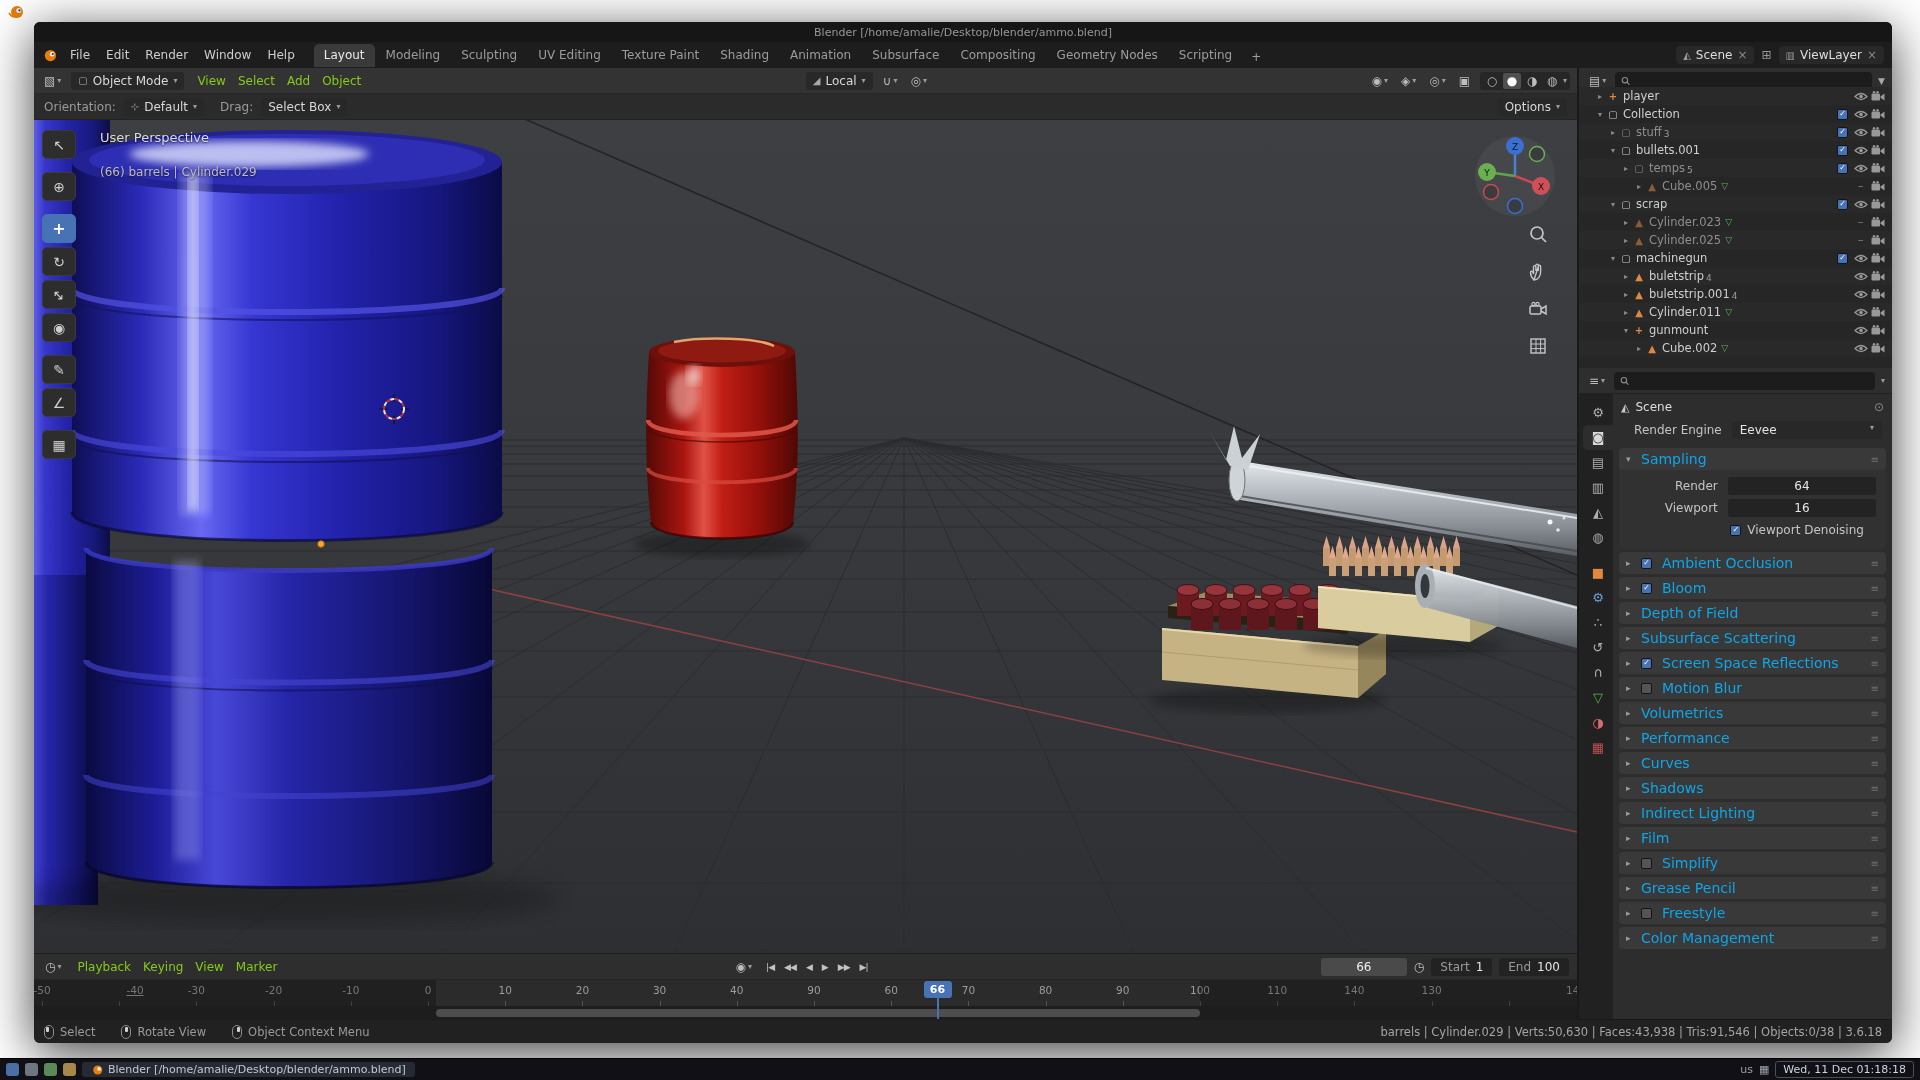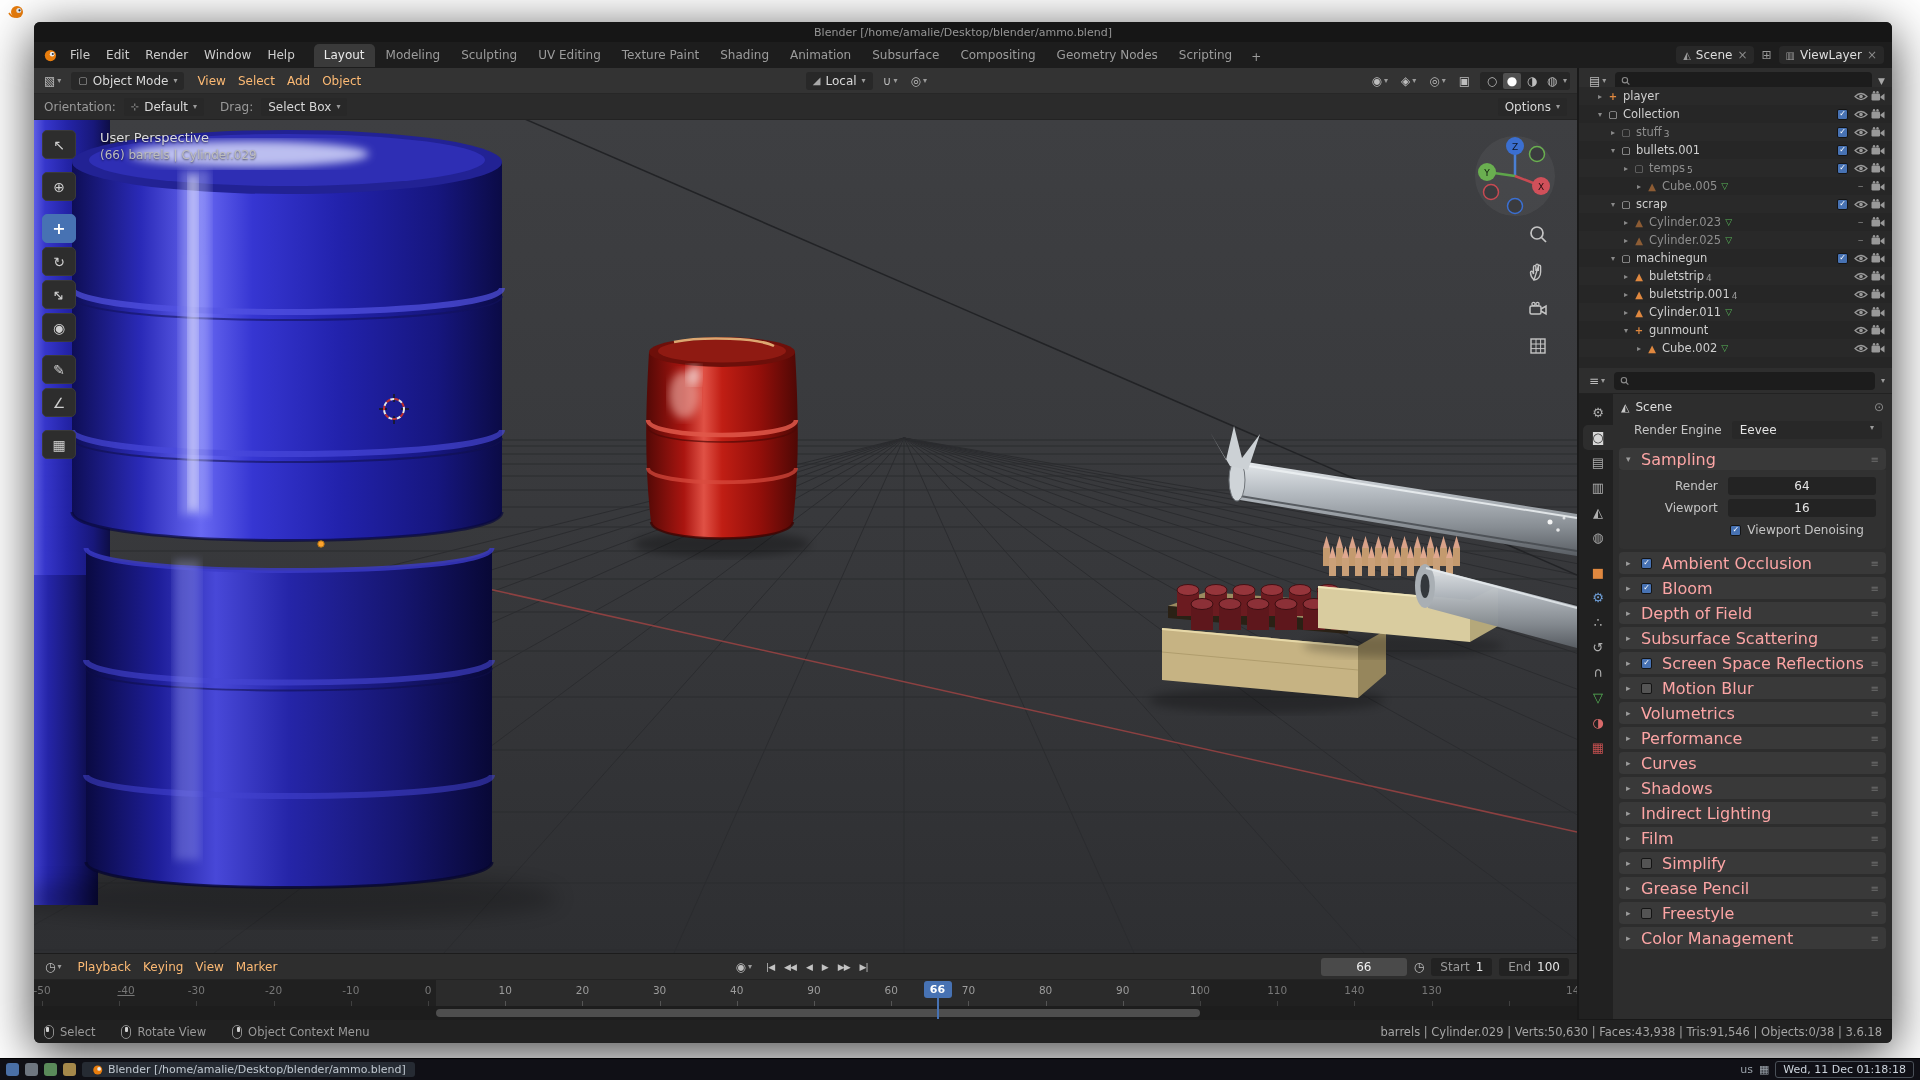--- a/index.html
+++ b/index.html
@@ -35,36 +35,36 @@
   .tb-mini{color:#9a9a9a;margin-left:6px}
   
   .main{flex:1;display:flex;min-height:0}
   .left-col{flex:1;display:flex;flex-direction:column;min-width:0}
   
   .vp-header{height:26px;background:#333333;border-bottom:1px solid #272727;display:flex;align-items:center;gap:7px;padding:0 7px;flex:0 0 auto}
   .vp-tools{height:26px;background:#2b2b2b;border-bottom:1px solid #232323;display:flex;align-items:center;gap:8px;padding:0 10px;flex:0 0 auto}
   .dd{background:#282828;border-radius:3px;padding:2px 7px;display:flex;align-items:center;gap:5px;color:#d8d8d8;white-space:nowrap}
   .dd .ic{color:#a8a8a8;font-size:10px}
   .caret{font-size:8px;color:#9a9a9a}
-  .hmenu{color:#fdba74;padding:2px 6px}
+  .hmenu{color:#84cc16;padding:2px 6px}
   .hicon{color:#bdbdbd;display:flex;align-items:center;gap:2px;padding:1px 3px}
   .shade-group{background:#262626;border-radius:3px;display:flex;align-items:center;gap:2px;padding:1px 3px}
   .shade-btn{width:18px;height:16px;display:flex;align-items:center;justify-content:center;color:#bdbdbd;border-radius:2px}
   .shade-btn.active{background:#505050;color:#fff}
   .lbl-dim{color:#9a9a9a}
   
   .viewport{flex:1;position:relative;overflow:hidden;background:#37383b;min-height:0}
   .scene-svg{position:absolute;inset:0;width:100%;height:100%}
   .toolbar{position:absolute;left:8px;top:10px;display:flex;flex-direction:column;gap:4px;z-index:5}
   .tool{width:34px;height:29px;background:#2d2d2d;border:1px solid #3a3a3a;border-radius:5px;display:flex;align-items:center;justify-content:center;color:#cfcfcf;font-size:14px}
   .tool.active{background:#4772b3;border-color:#4772b3;color:#fff}
   .tool.gap{margin-top:9px}
   .vp-text{position:absolute;left:66px;top:10px;z-index:4;text-shadow:0 1px 2px rgba(0,0,0,.6)}
   .vp-text .l1{font-size:13px;color:#dcdcdc}
-  .vp-text .l2{font-size:12px;color:#bdbdbd;margin-top:3px}
+  .vp-text .l2{font-size:12px;color:#bdbdbd;margin-top:20px}
   .gizmo{position:absolute;right:20px;top:12px;z-index:4}
   .side-icons{position:absolute;right:28px;top:104px;display:flex;flex-direction:column;gap:12px;z-index:4}
   
   .timeline{height:66px;flex:0 0 auto;background:#262626;border-top:1px solid #1c1c1c;position:relative}
   .tl-header{height:26px;background:#2e2e2e;border-bottom:1px solid #232323;display:flex;align-items:center;gap:7px;padding:0 8px}
   .tl-ruler{height:26px;background:#2b2b2b;position:relative;overflow:hidden}
   .tick{position:absolute;top:4px;width:40px;margin-left:-20px;text-align:center;font-size:10.5px;color:#9c9c9c}
   .tickline{position:absolute;bottom:0;width:1px;height:5px;background:#555}
   .range-shade{position:absolute;top:0;bottom:0;background:rgba(0,0,0,.24)}
   .tl-scroll{height:14px;background:#1d1d1d;position:relative}
@@ -110,21 +110,21 @@
   .crumb{display:flex;align-items:center;gap:6px;padding:6px 8px 4px}
   .crumb .ic{color:#c8c8c8;font-size:11px}
   .crumb .tx{color:#dedede}
   .crumb .pin{margin-left:auto;color:#8a8a8a}
   .engine-row{display:flex;align-items:center;padding:3px 10px 6px}
   .engine-row .lab{flex:0 0 42%;text-align:right;padding-right:10px;color:#c4c4c4}
   .engine-dd{flex:1;background:#282828;border-radius:3px;padding:2px 8px;display:flex;align-items:flex-start;color:#e3e3e3}
   .engine-dd .caret{margin-left:auto}
   .sec-header{height:22px;background:#393939;border-radius:4px;margin:3px 6px 0;display:flex;align-items:center;gap:6px;padding:0 7px}
   .sec-arrow{color:#9c9c9c;font-size:9px;width:9px}
-  .sec-label{color:#fca5a5;font-size:16px;white-space:nowrap}
+  .sec-label{color:#0ea5e9;font-size:14px;white-space:nowrap}
   .sec-grip{margin-left:auto;color:#6e6e6e;font-size:10px}
   .sec-body{padding:5px 10px 8px;background:#313131;margin:0 6px;border-radius:0 0 4px 4px}
   .f-row{display:flex;align-items:center;height:22px}
   .f-row .lab{flex:0 0 40%;text-align:right;padding-right:10px;color:#c4c4c4}
   .f-val{flex:1;background:#232323;border-radius:3px;text-align:center;color:#e6e6e6;padding:2px 0}
   .f-check{display:flex;align-items:center;height:22px;padding-left:41%}
   .f-check .lab2{color:#c4c4c4;margin-left:2px}
   
   .statusbar{height:24px;background:#212121;border-top:1px solid #181818;display:flex;align-items:center;
     padding:0 10px;flex:0 0 auto;font-size:11.5px;color:#9a9a9a}
@@ -646,21 +646,21 @@
             <span class="v">1</span>
           </span>
           <span class="se-pill">
             <span class="k">End</span>
             <span class="v">100</span>
           </span>
         </div>
         <div class="tl-ruler" id="tl-ruler">
             <span class="tick" style="left: 8px;">-50</span>
             <span class="tickline" style="left: 8px;"></span>
-            <span class="tick" style="left: 92px; text-decoration: underline;">-40</span>
+            <span class="tick" style="left: 101px; text-decoration: underline;">-40</span>
             <span class="tickline" style="left: 85.2px;"></span>
             <span class="tick" style="left: 162.4px;">-30</span>
             <span class="tickline" style="left: 162.4px;"></span>
             <span class="tick" style="left: 239.6px;">-20</span>
             <span class="tickline" style="left: 239.6px;"></span>
             <span class="tick" style="left: 316.8px;">-10</span>
             <span class="tickline" style="left: 316.8px;"></span>
             <span class="tick" style="left: 394px;">0</span>
             <span class="tickline" style="left: 394px;"></span>
             <span class="tick" style="left: 471.2px;">10</span>

